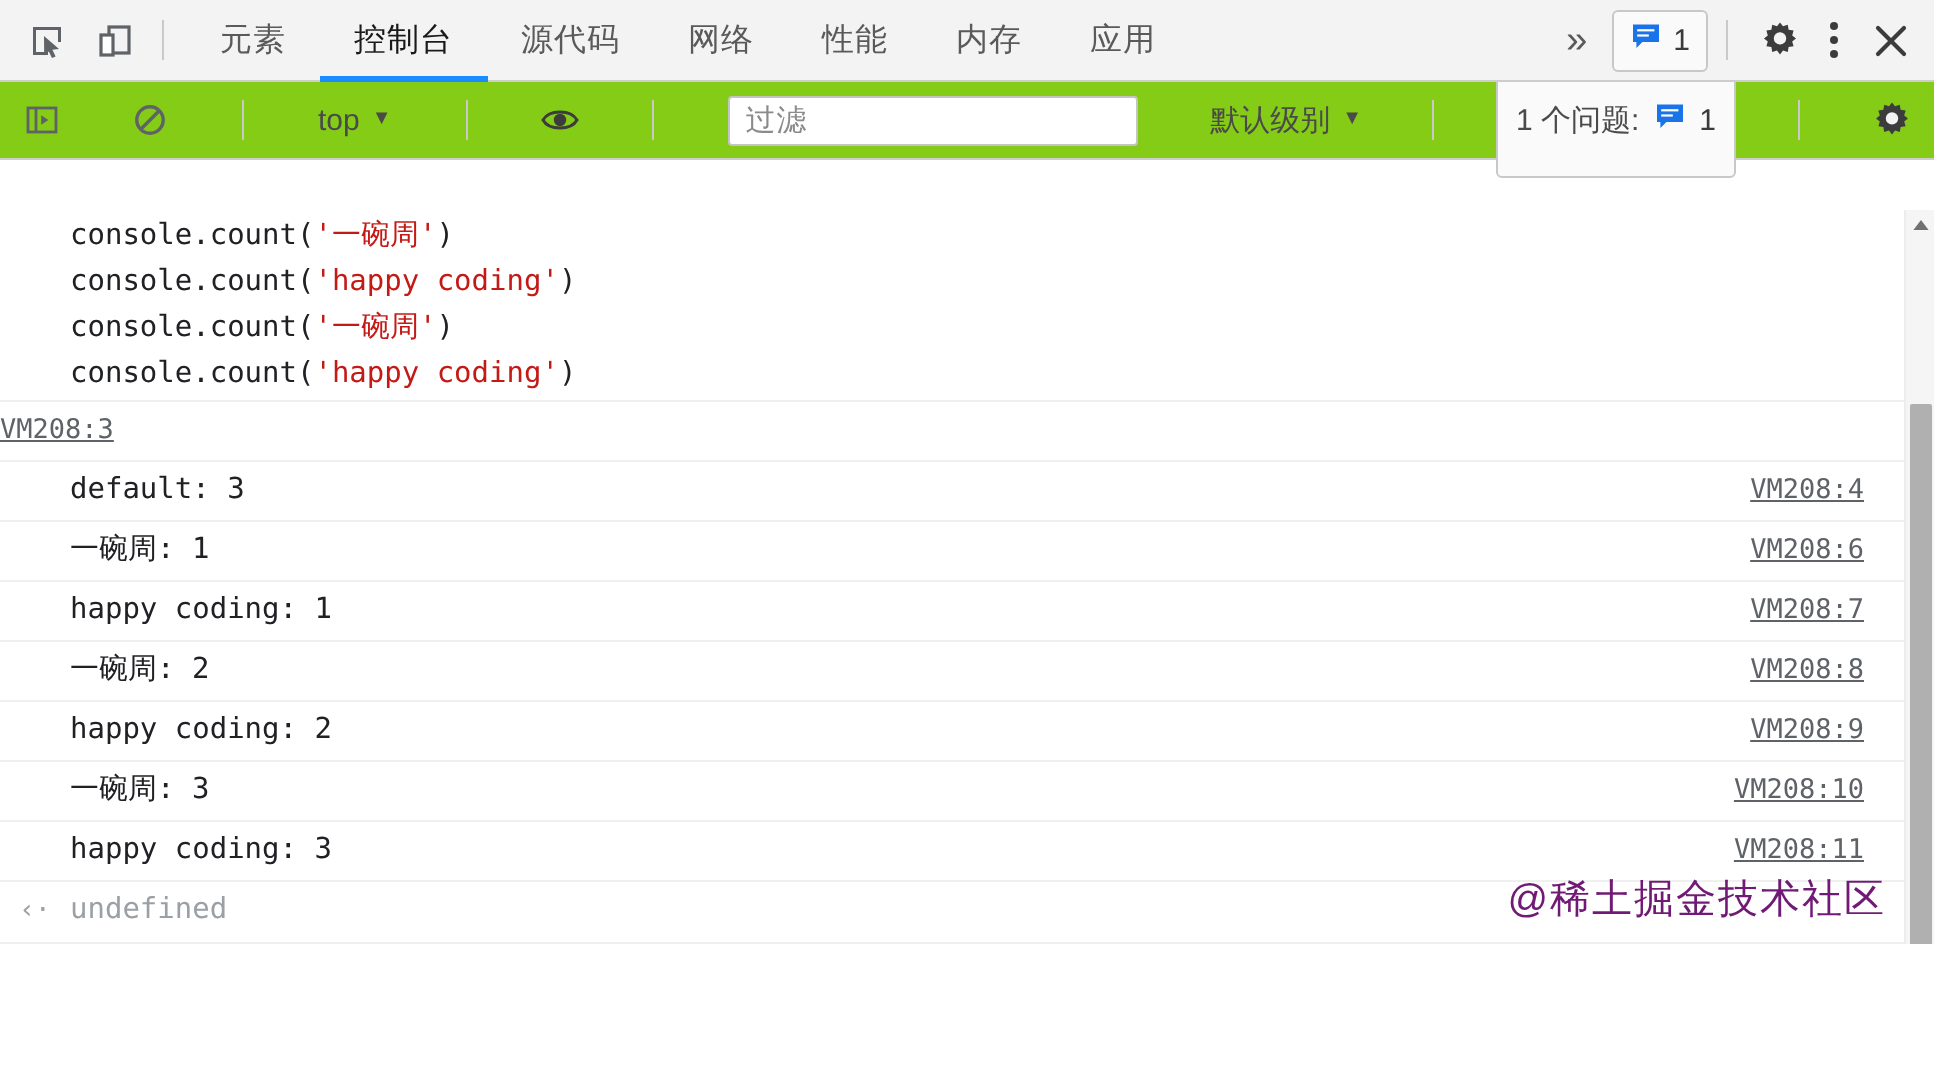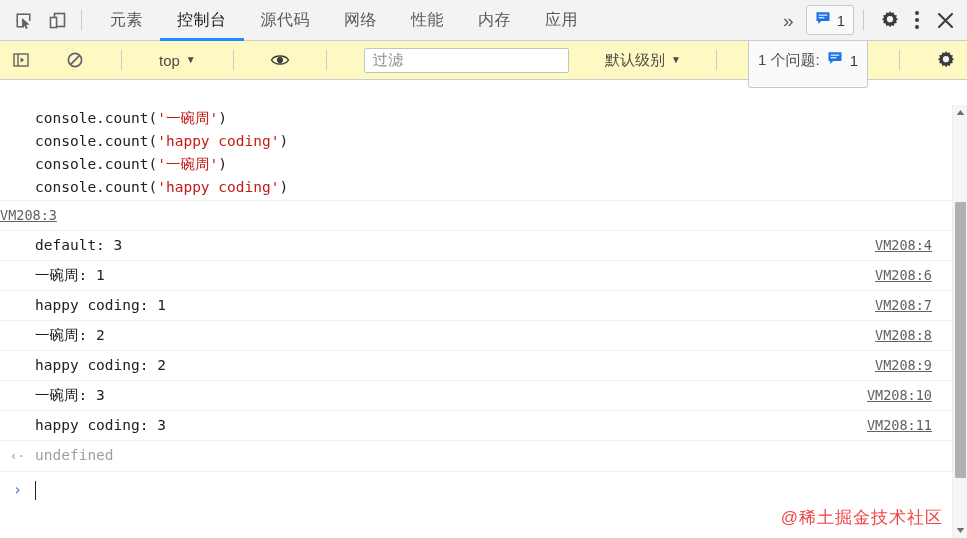--- a/index.html
+++ b/index.html
@@ -9,21 +9,21 @@
   body {
     width: 967px;
     height: 538px;
     background: #ffffff;
     font-family: "Liberation Sans", sans-serif;
     overflow: hidden;
     -webkit-font-smoothing: antialiased;
   }
   .devtools {
     width: 967px;
-    height: 538px;
+    height: 472px;
     position: relative;
     display: flex;
     flex-direction: column;
     background: #ffffff;
     justify-content: center;
   }
 
   
   .tabbar {
     height: 41px;
@@ -121,21 +121,21 @@
   }
   .closebtn {
     width: 32px; height: 30px;
     display: flex; align-items: center; justify-content: center;
   }
 
   
   .filterbar {
     height: 39px;
     min-height: 39px;
-    background: #fef9c3;
+    background: #84cc16;
     border-bottom: 1px solid #cdcdcd;
     display: flex;
     align-items: center;
     box-sizing: border-box;
     padding: 0 6px;
     gap: 24px;
   }
   .fb-btn {
     width: 30px; height: 30px;
     display: flex; align-items: center; justify-content: center;
@@ -294,22 +294,22 @@
     width: 1px;
     height: 19px;
     background: #202124;
     display: block;
   }
 
   .watermark {
     position: absolute;
     right: 24px;
     bottom: 9px;
-    font-size: 17px;
-    color: #ef4444;
+    font-size: 20px;
+    color: #701a75;
     letter-spacing: 1px;
     white-space: nowrap;
   }
 
   
   .scrollbar {
     position: absolute;
     top: 0; right: 0; bottom: 0;
     width: 15px;
     background: #f5f5f5;

